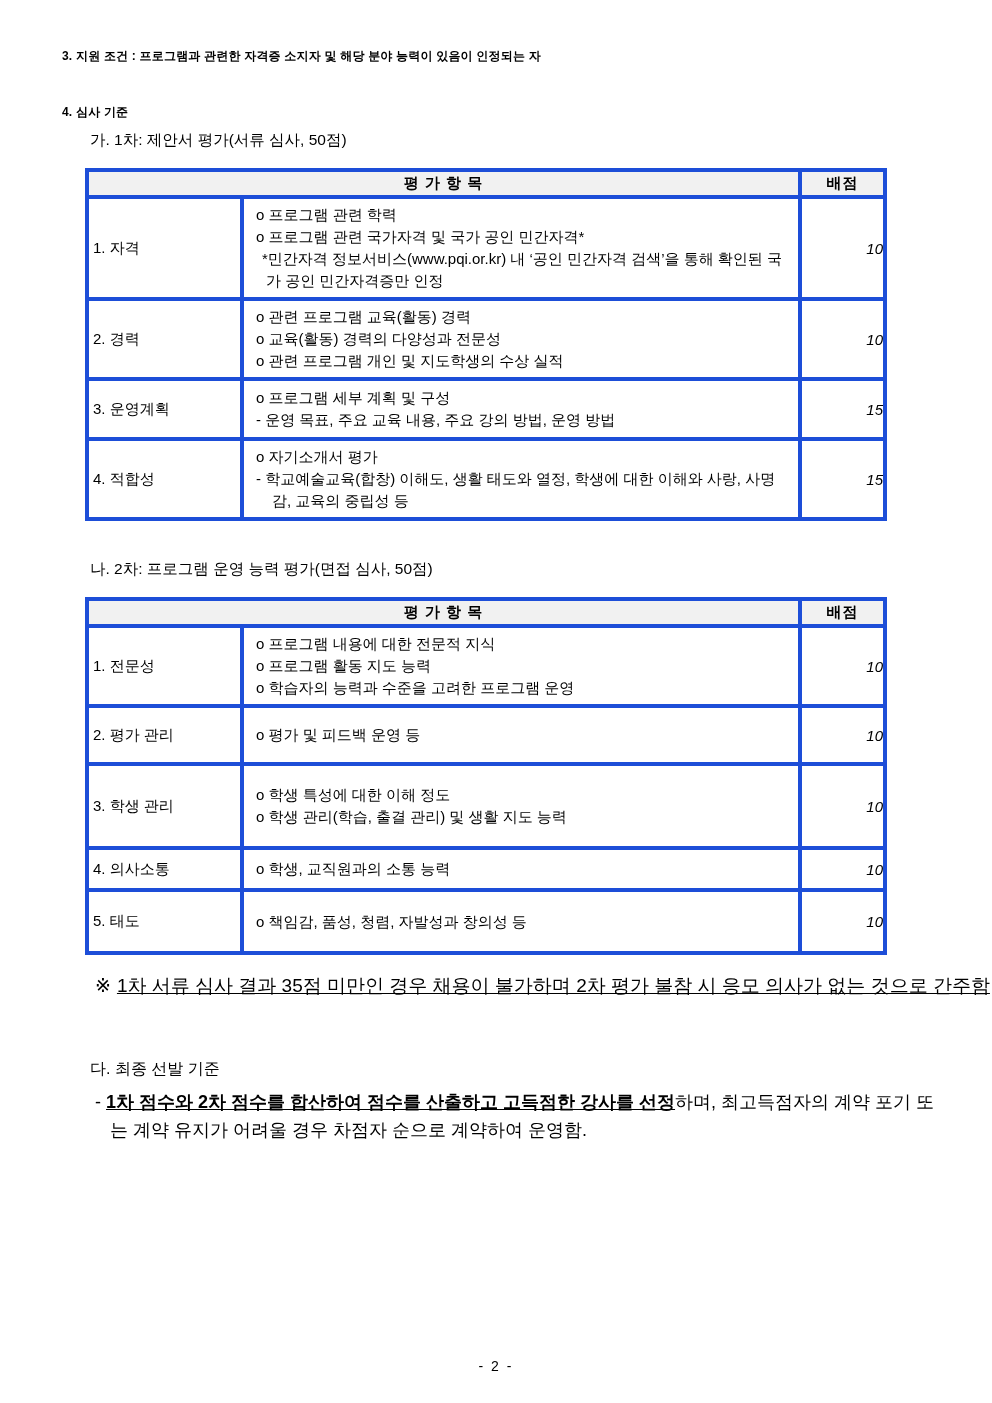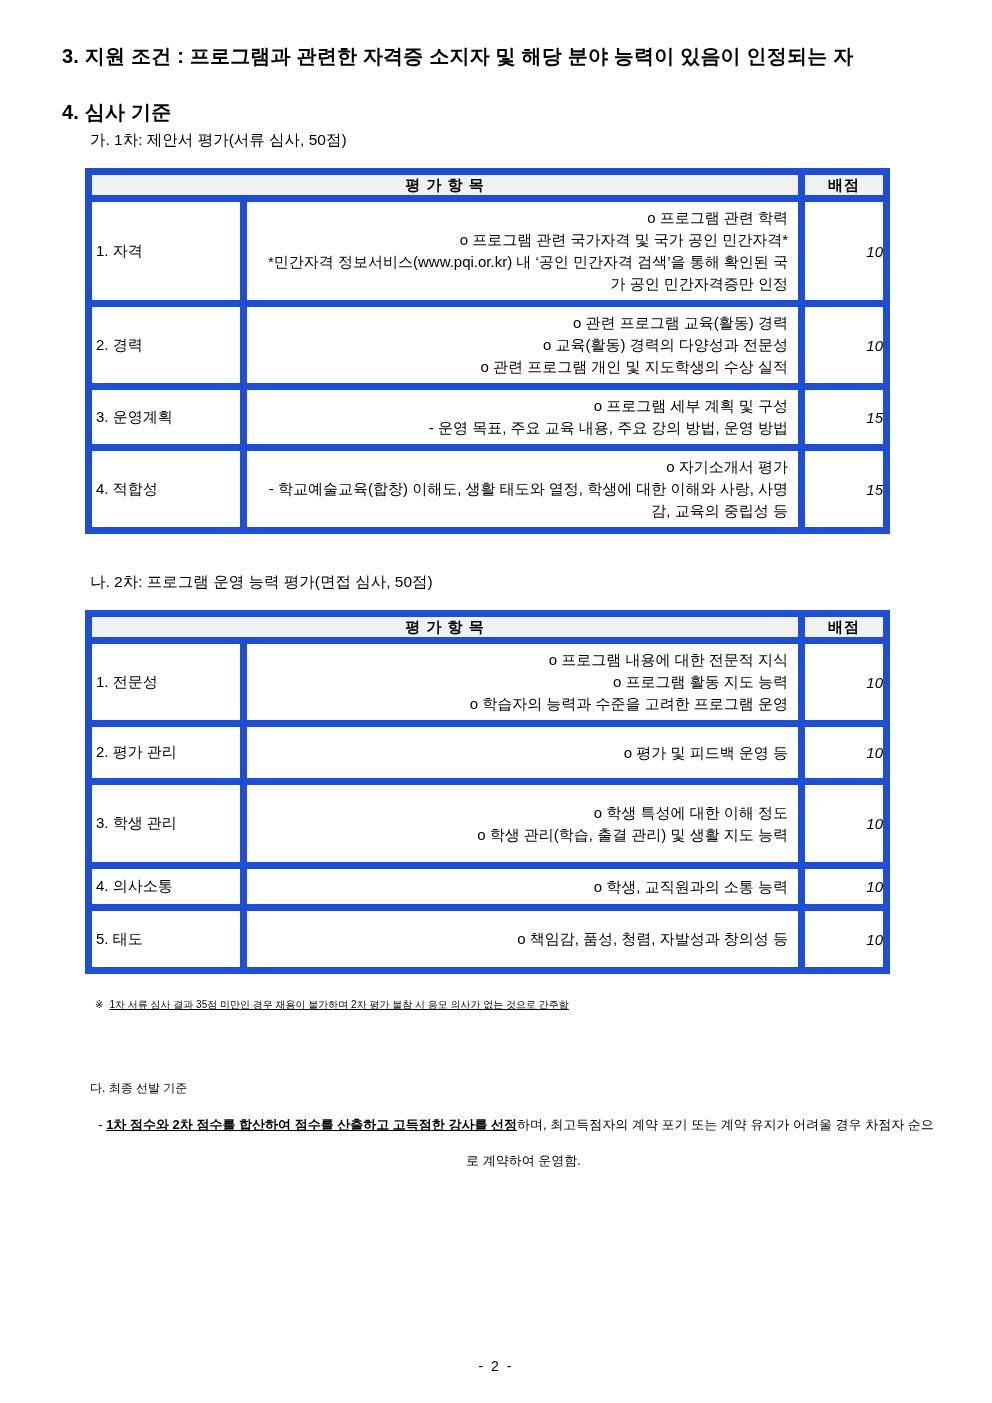--- a/index.html
+++ b/index.html
@@ -7,69 +7,68 @@
   .page {
     position:relative;
     width:992px; height:1403px;
     background:#ffffff;
     color:#000000;
     font-family:"Liberation Sans","DejaVu Sans",sans-serif;
     overflow:hidden;
   }
   .content { padding:46px 58px 0 62px; }
 
-  .sec-heading { font-size:20px; font-weight:bold; letter-spacing:0.2px; line-height:20px; }
+  .sec-heading { font-size:12px; font-weight:bold; letter-spacing:0.2px; line-height:20px; }
   .sub-items { margin:12px 0 0 28px; font-size:15.5px; line-height:29px; }
   .sec4-heading { margin-top:36px; }
   .sub-heading { margin:8px 0 0 28px; font-size:15.5px; line-height:20px; }
 
   table.score-table {
     border-collapse:collapse;
     table-layout:fixed;
     width:798px;
     margin:18px 0 0 23px;
     border:2px solid #000000;
   }
   table.score-table td {
-    border:7px solid #1d4ed8;
+    border:4px solid #1d4ed8;
     vertical-align:middle;
     font-size:15px;
   }
   tr.hdr td {
     background:#f1f1f1;
     font-weight:bold;
     text-align:center;
     height:27px;
     letter-spacing:1px;
   }
   td.cat { padding-left:4px;margin-left:13px; }
   td.cell { padding:5px 10px 5px 12px; line-height:22px; }
   td.pts { text-align:right;font-style:italic; }
-  .line { padding-left:16px; text-indent:-16px;text-align:right; }
+  .line { padding-left:16px; text-indent:-16px; }
   .line.small { font-size:15px; padding-left:10px; text-indent:-4px; }
 
   .t1-r1{height:90px} .t1-r2{height:67px} .t1-r3{height:60px} .t1-r4{height:64px}
   .t2-r1{height:63px} .t2-r2{height:58px} .t2-r3{height:84px} .t2-r4{height:42px} .t2-r5{height:63px}
 
   .second-heading { margin:38px 0 0 28px; font-size:15.5px; line-height:20px; }
 
-  .notes { margin:14px 0 0 33px; font-size:10px; line-height:33px; }
+  .notes { margin:14px 0 0 33px; font-size:19px; line-height:33px; }
   .note-row { white-space:nowrap; }
   .note-marker { margin-right:6px; }
   .note-text { text-decoration:underline; }
 
-  .final-heading { margin:56px 0 0 28px; font-size:12px; line-height:22px; }
+  .final-heading { margin:56px 0 0 28px; font-size:16px; line-height:22px; }
   .final-para {
     margin:8px 0 0 33px;
     width:842px;
-    font-size:13px;
-    line-height:36px;
+    font-size:18px;
+    line-height:28px;
     padding-left:15px;
     text-indent:-15px;
-    text-align:center;
   }
   .strong-u { font-weight:bold; text-decoration:underline; }
 
   .footer {
     position:absolute;
     top:1358px; left:0;
     width:100%;
     text-align:center;
     font-size:14px;
     letter-spacing:2px;

